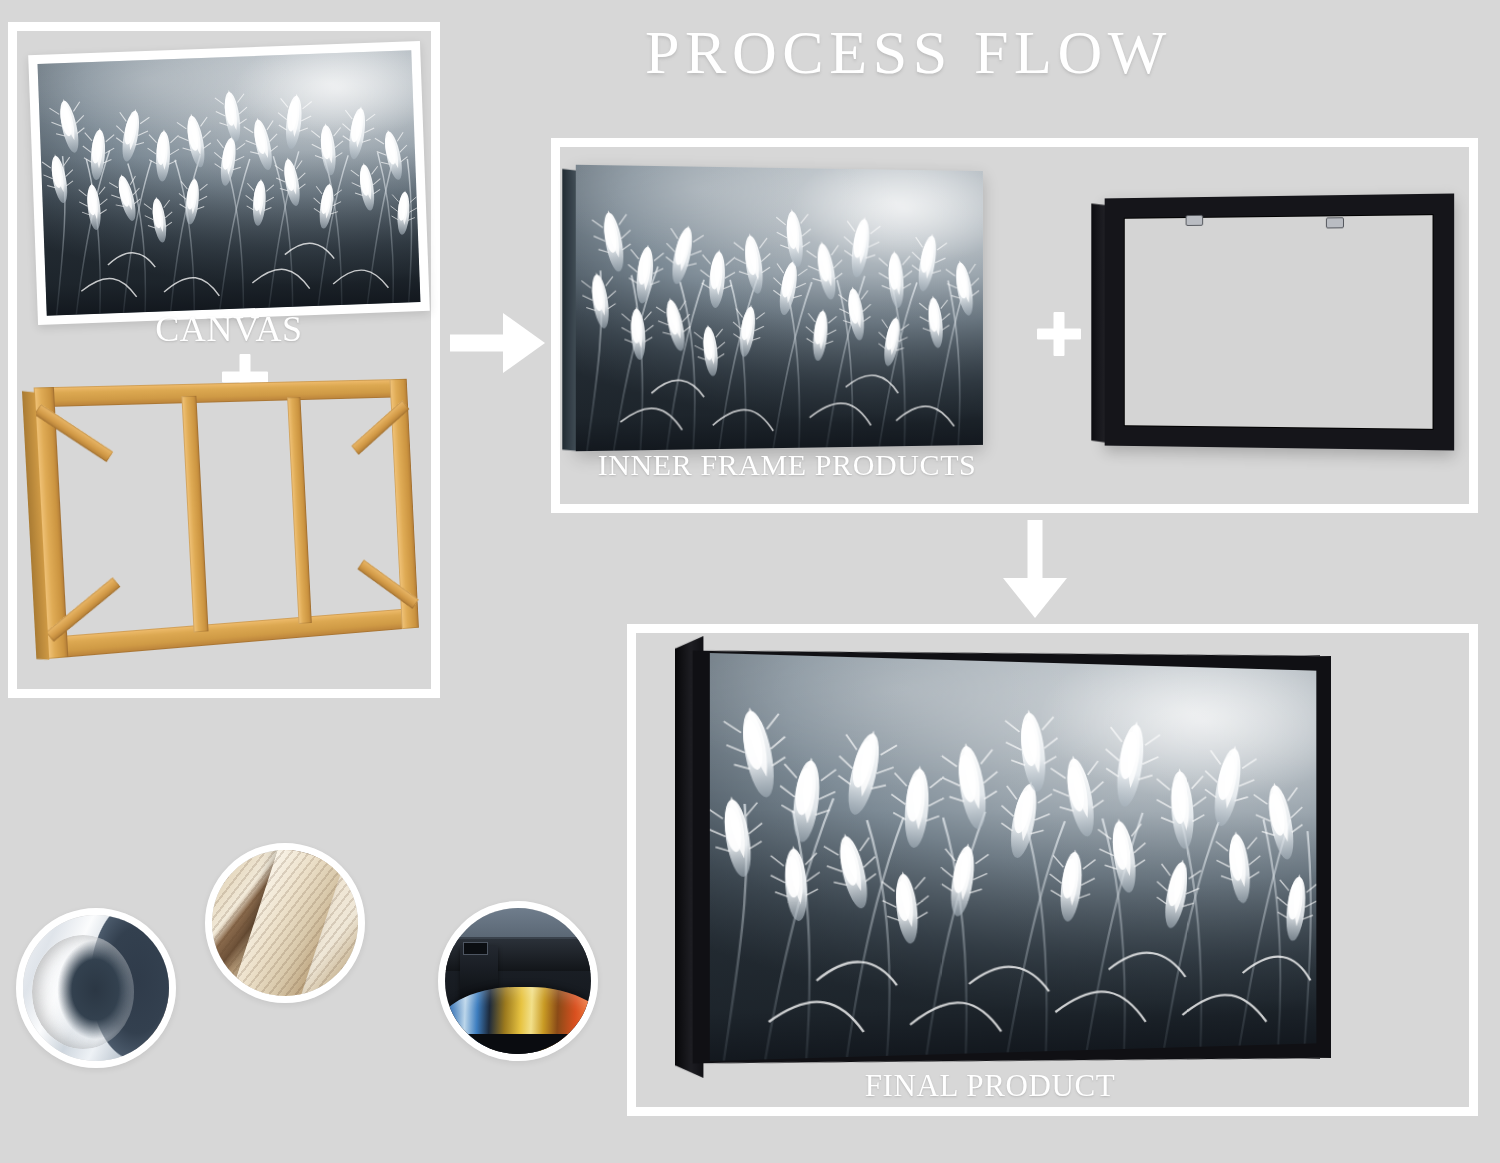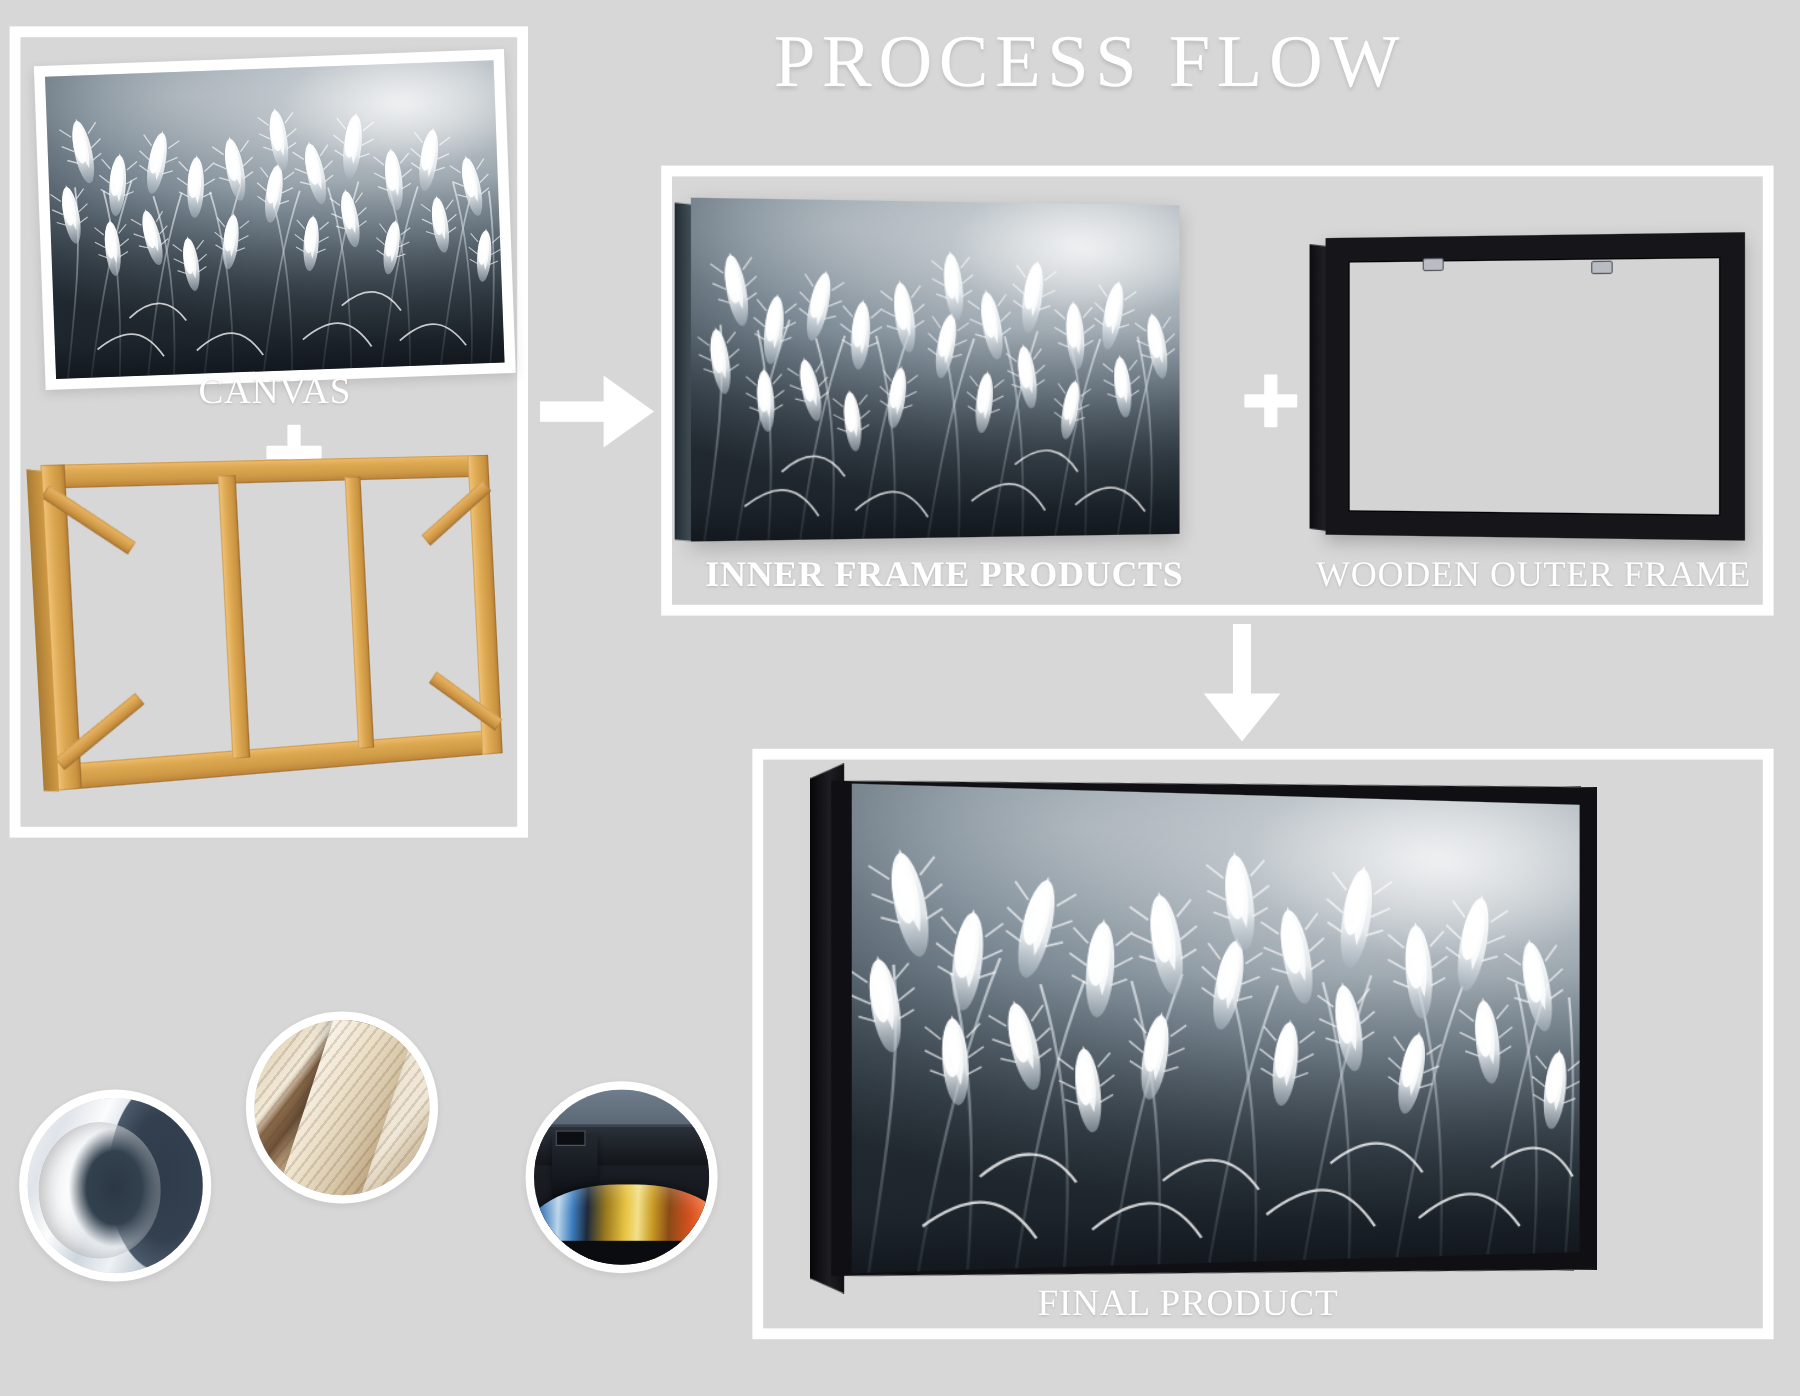--- a/index.html
+++ b/index.html
@@ -201,21 +201,21 @@
           <use href="#spike" transform="translate(288,158) rotate(10) scale(.88)"></use>
           <use href="#spike" transform="translate(322,84) rotate(10) scale(1.02)"></use>
           <use href="#spike" transform="translate(330,140) rotate(-6) scale(.92)"></use>
           <use href="#spike" transform="translate(358,108) rotate(-10) scale(.98)"></use>
           <use href="#spike" transform="translate(366,168) rotate(6) scale(.85)"></use>
         </g>
       </svg>
     </div>
   </div>
 
-  <div class="label" style="left:33px;top:308px;width:392px;font-size:31px;">CANVAS</div>
+  <div class="label" style="left:33px;top:308px;width:392px;font-size:36px;">CANVAS</div>
 
   <div class="plus" style="left:222px;top:354px;width:46px;height:46px;">
     <i class="h"></i>
       <i class="v"></i>
   </div>
 
   <div class="stretcher" style="left:45px;top:383px;width:380px;height:260px;
        transform:perspective(900px) rotateY(12deg) rotate(-3deg);">
 
     <div class="bar" style="left:0;top:0;width:100%;height:19px;"></div>
@@ -295,36 +295,35 @@
           <use href="#spike" transform="translate(296,104) rotate(-4) scale(1)"></use>
           <use href="#spike" transform="translate(292,162) rotate(10) scale(.88)"></use>
           <use href="#spike" transform="translate(326,88) rotate(10) scale(1.02)"></use>
           <use href="#spike" transform="translate(334,144) rotate(-6) scale(.92)"></use>
           <use href="#spike" transform="translate(362,112) rotate(-10) scale(.98)"></use>
         </g>
       </svg>
     </div>
   </div>
 
-  <div class="label" style="left:579px;top:462px;width:416px;font-size:30px;font-weight:bold;">INNER FRAME PRODUCTS</div>
+  <div class="label" style="left:579px;top:448px;width:416px;font-size:30px;">INNER FRAME PRODUCTS</div>
 
   <div class="plus" style="left:1037px;top:312px;width:44px;height:44px;">
     <i class="h"></i>
       <i class="v"></i>
   </div>
 
   <div class="blackframe" style="left:1100px;top:196px;width:352px;height:252px;
        transform:perspective(1100px) rotateY(-7deg);">
     <div class="side"></div>
     <div class="fr"></div>
     <div class="hook" style="left:84px;top:18px;"></div>
     <div class="hook" style="left:226px;top:22px;"></div>
   </div>
 
-  <div class="label" style="left:1080px;top:462px;width:396px;font-size:30px;">WOODEN OUTER FRAME</div>
 
   <div class="arrow-d" style="left:1003px;top:520px;width:64px;height:98px;">
     <div class="shaft" style="height:62px;"></div>
     <div class="head"></div>
   </div>
 
   <div class="panel" style="left:627px;top:624px;width:851px;height:492px;"></div>
 
   <div class="final" style="left:686px;top:646px;width:666px;height:422px;
        transform:perspective(1300px) rotateY(11deg);">

